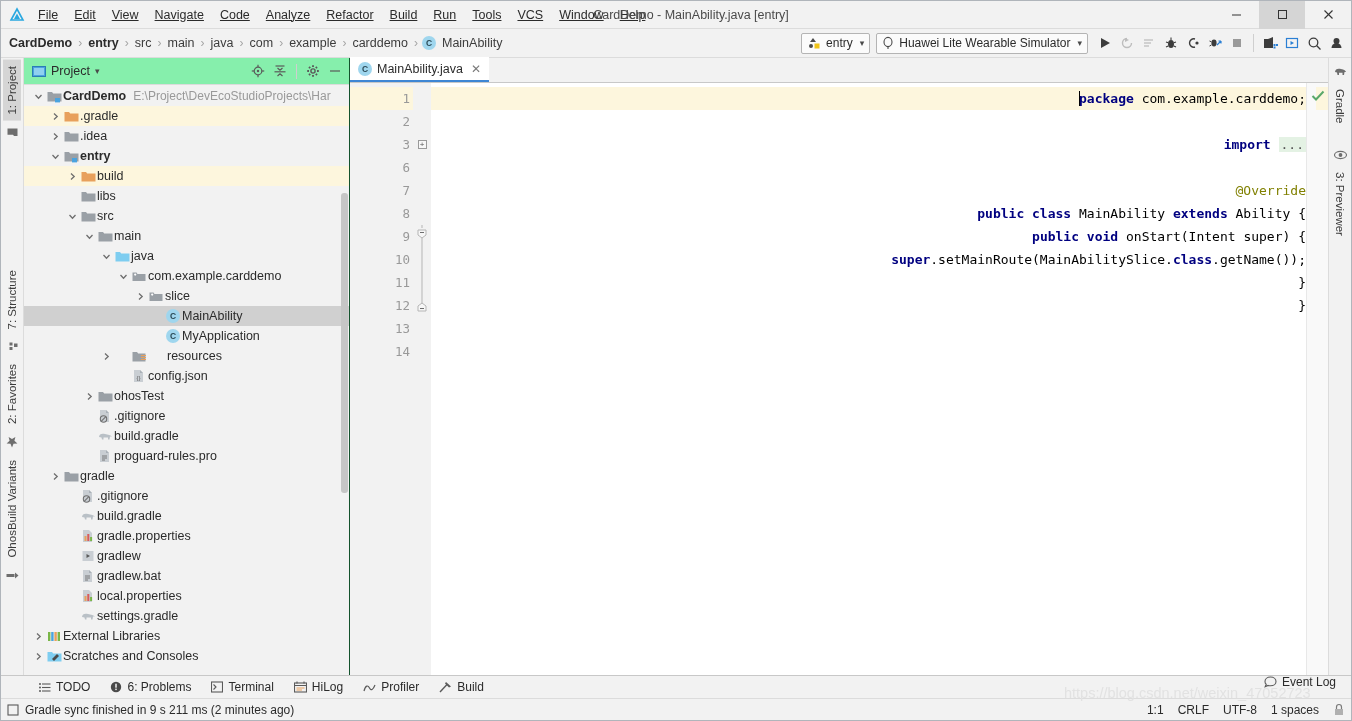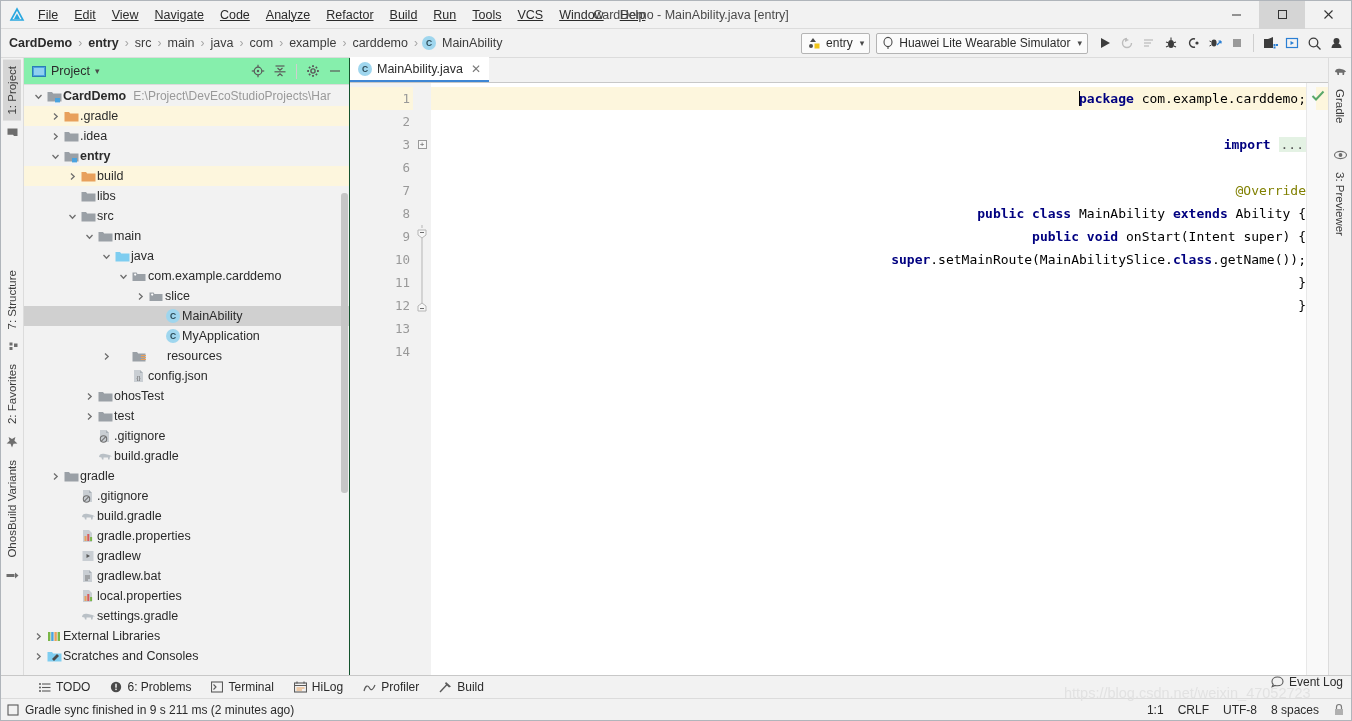--- a/index.html
+++ b/index.html
@@ -250,21 +250,21 @@
   }
   .status-msg { display: flex; align-items: center; gap: 6px; }
   .status-right { margin-left: auto; display: flex; align-items: center; gap: 14px; }
   .status-right span { cursor: default; }
   .watermark {
     position: absolute; left: 1063px; top: -14px;
     font-size: 14.5px; color: #e2e2e2; white-space: nowrap;
     font-family: "Liberation Sans", sans-serif; pointer-events: none;
   }
   .eventlog-row {
-    position: absolute; right: 8px; top: -24px;
+    position: absolute; right: 15px; top: -24px;
     display: flex; align-items: center; gap: 5px; font-size: 12px;
   }
   svg { display: block; }
 </style>
 </head>
 <body>
 
 <div class="app">
 
   <div class="titlebar">
@@ -735,52 +735,54 @@
               </svg>
             </span>
             <span class="ficon">
               <svg width="15" height="13" viewBox="0 0 15 13">
                 <path d="M0.5 2 h4.5 l1.2 1.6 h8.3 v8 h-14 Z" fill="#9aa0a6"></path>
               </svg>
             </span>
             <span class="label">ohosTest</span>
           </div>
           <div class="row" style="padding-left: 59px;">
-            <span class="arrow">
-              <svg width="9" height="9" viewBox="0 0 9 9">
-                <path d="M3 1.5 L6.2 4.5 L3 7.5" fill="none" stroke="#6e6e6e" stroke-width="1.3"></path>
-              </svg>
-            </span>
-            <span class="ficon">
-              <svg width="15" height="13" viewBox="0 0 15 13">
-                <path d="M0.5 2 h4.5 l1.2 1.6 h8.3 v8 h-14 Z" fill="#9aa0a6"></path>
-              </svg>
-            </span>
-            <span class="label">test</span>
-          </div>
-          <div class="row" style="padding-left: 59px;">
             <span class="arrow"></span>
             <span class="ficon">
               <svg width="14" height="14" viewBox="0 0 14 14">
                 <path d="M2 1 h6 l3 3 v9 h-9 Z" fill="#c9ced3"></path>
                 <path d="M8 1 v3 h3" fill="#aab1b8"></path>
                 <circle cx="5.5" cy="10" r="3.2" fill="none" stroke="#6e6e6e" stroke-width="1.1"></circle>
                 <line x1="3.4" y1="12.1" x2="7.6" y2="7.9" stroke="#6e6e6e" stroke-width="1.1"></line>
               </svg>
             </span>
             <span class="label">.gitignore</span>
           </div>
           <div class="row" style="padding-left: 59px;">
             <span class="arrow"></span>
             <span class="ficon">
               <svg width="15" height="12" viewBox="0 0 15 12">
                 <path d="M1 7 C1 4 4 3 7 4 C10 4.5 13 5.5 14 6.5 L12 6.5 L11.5 9.5 L10 9.5 L10 7.6 L5.5 7.6 L5.5 9.5 L4 9.5 L3.5 7.4 Z" fill="#b9c0c6"></path>
               </svg>
             </span>
             <span class="label">build.gradle</span>
+          </div>
+          <div class="row" style="padding-left: 59px;">
+            <span class="arrow"></span>
+            <span class="ficon">
+              <svg width="14" height="14" viewBox="0 0 14 14">
+                <path d="M2 1 h6 l3 3 v9 h-9 Z" fill="#c9ced3"></path>
+                <path d="M8 1 v3 h3" fill="#aab1b8"></path>
+                <g stroke="#6e6e6e" stroke-width="0.9">
+                  <line x1="4" y1="7" x2="9" y2="7"></line>
+                  <line x1="4" y1="9" x2="9" y2="9"></line>
+                  <line x1="4" y1="11" x2="7" y2="11"></line>
+                </g>
+              </svg>
+            </span>
+            <span class="label">proguard-rules.pro</span>
           </div>
           <div class="row" style="padding-left: 25px;">
             <span class="arrow">
               <svg width="9" height="9" viewBox="0 0 9 9">
                 <path d="M3 1.5 L6.2 4.5 L3 7.5" fill="none" stroke="#6e6e6e" stroke-width="1.3"></path>
               </svg>
             </span>
             <span class="ficon">
               <svg width="15" height="13" viewBox="0 0 15 13">
                 <path d="M0.5 2 h4.5 l1.2 1.6 h8.3 v8 h-14 Z" fill="#9aa0a6"></path>
@@ -1122,21 +1124,21 @@
         <svg width="12" height="12" viewBox="0 0 12 12">
             <rect x="1" y="1" width="10" height="10" fill="none" stroke="#5a5a5a" stroke-width="1.1"></rect>
           </svg>
       </span>
       <span>Gradle sync finished in 9 s 211 ms (2 minutes ago)</span>
     </div>
     <div class="status-right">
       <span>1:1</span>
       <span>CRLF</span>
       <span>UTF-8</span>
-      <span>8 spaces</span>
+      <span>1 spaces</span>
       <span>
         <svg width="12" height="13" viewBox="0 0 12 13">
           <path d="M3.5 6 V4 A2.5 2.5 0 0 1 8.5 4 V6" fill="none" stroke="#7a7a7a" stroke-width="1.2"></path>
           <rect x="2" y="6" width="8" height="6" fill="#b0b0b0"></rect>
         </svg>
       </span>
     </div>
   </div>
 </div>
 

